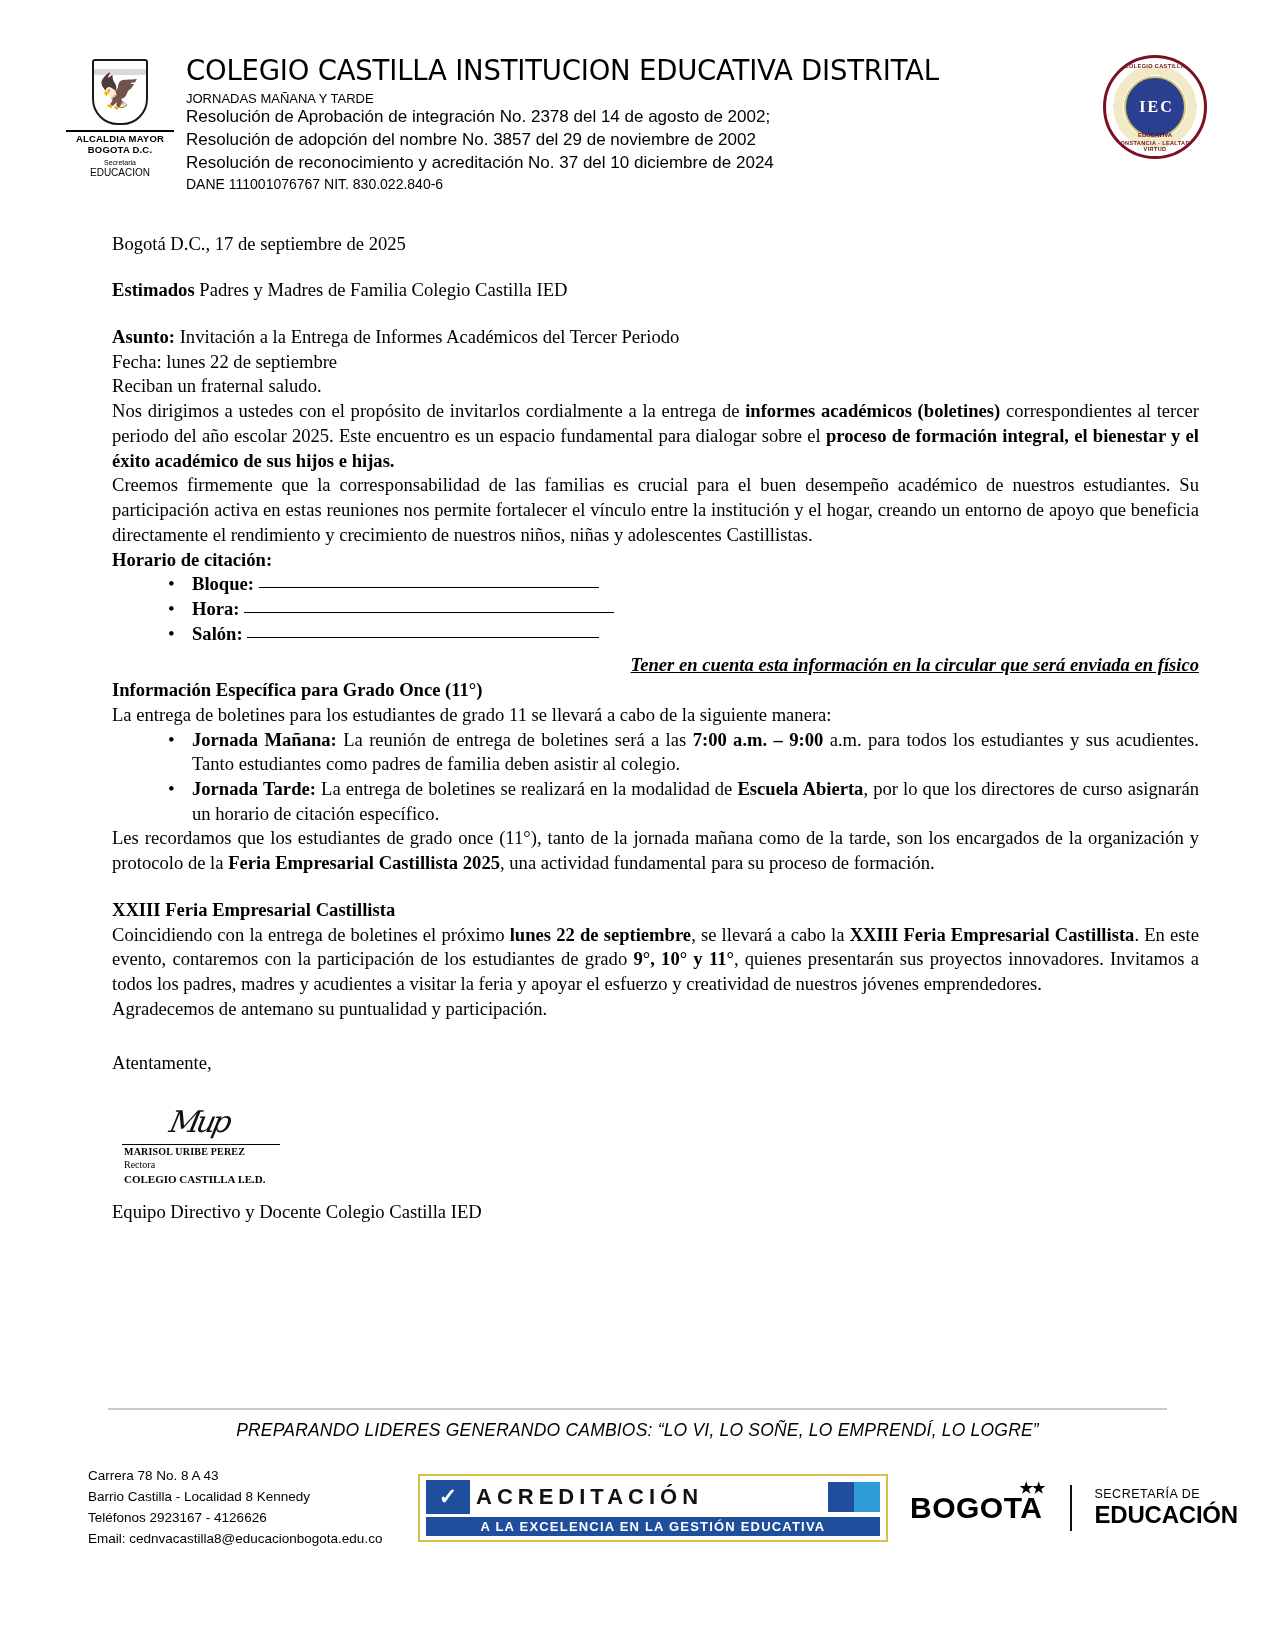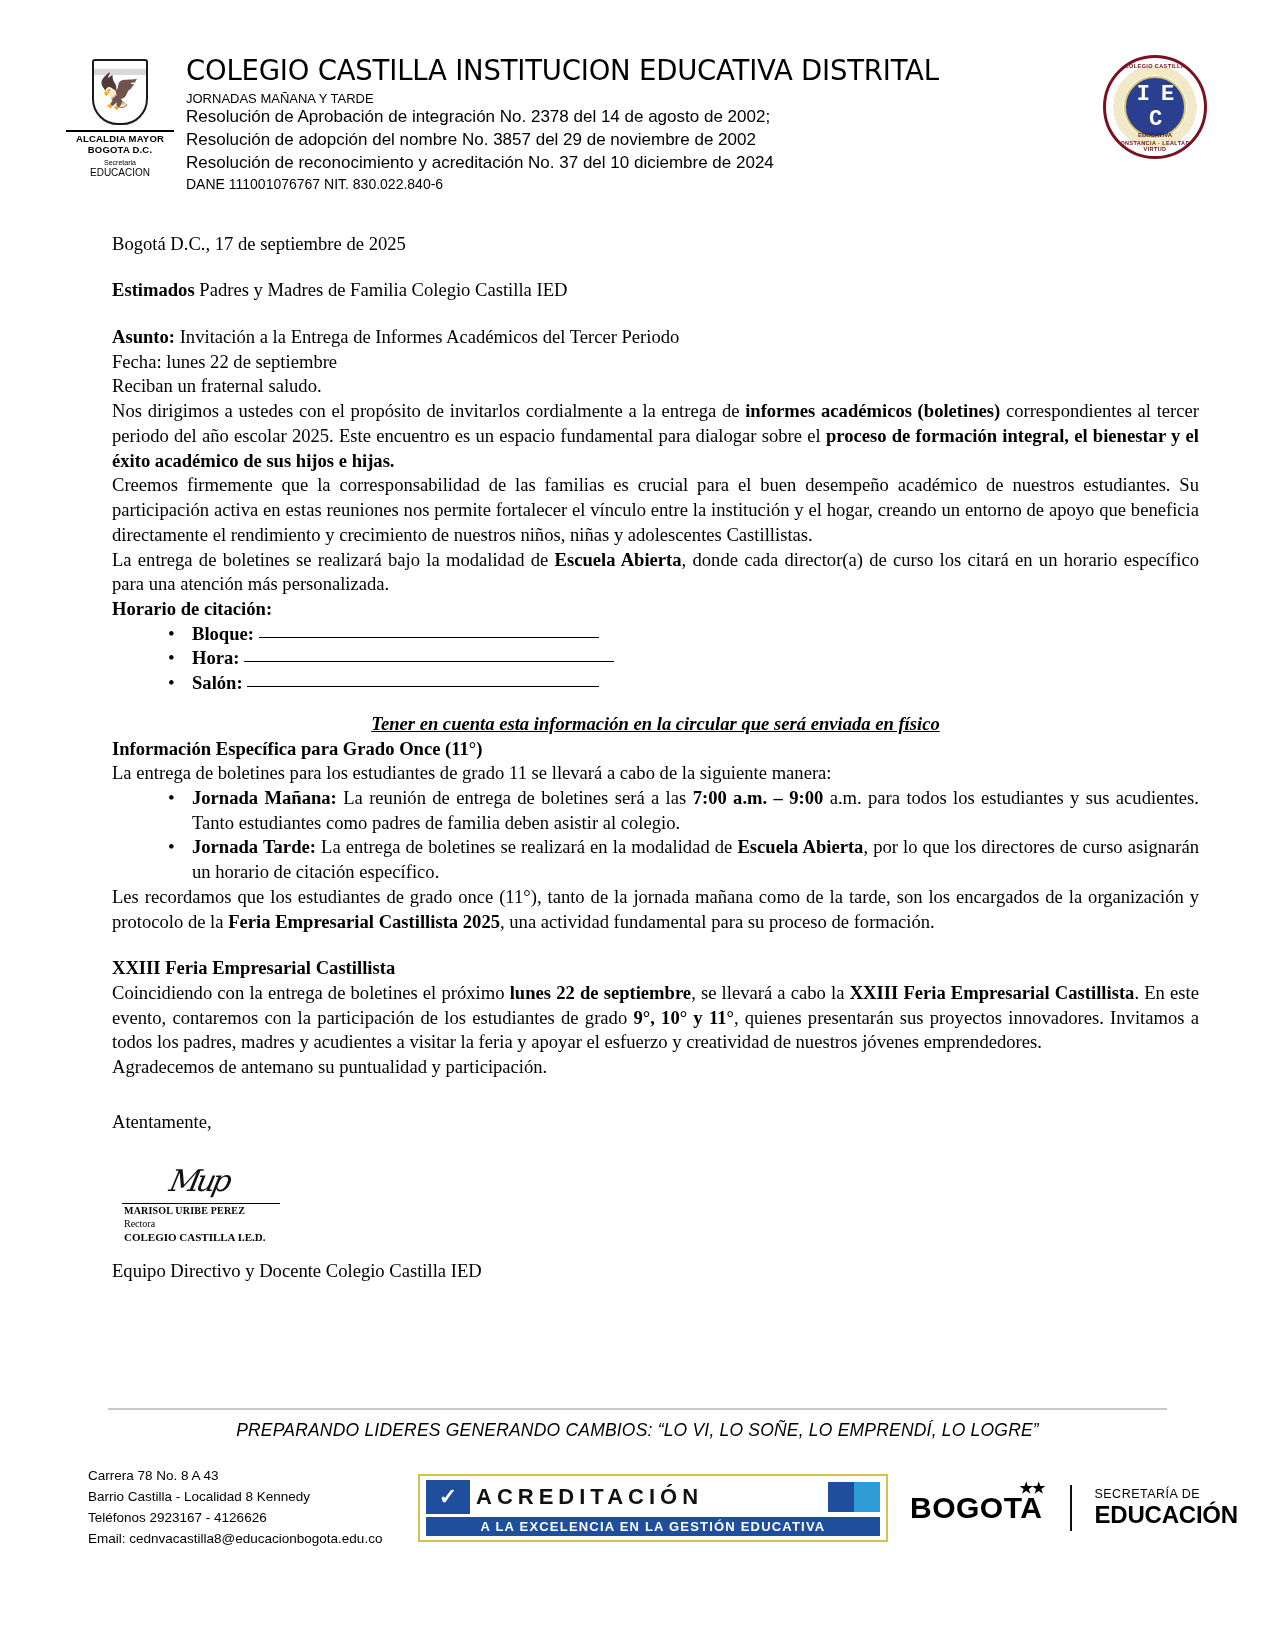--- a/index.html
+++ b/index.html
@@ -148,22 +148,22 @@
     top: 50%;
     transform: translate(-50%, -50%);
     width: 62px;
     height: 62px;
     border-radius: 50%;
     background: #2a3f8f;
     color: #ffffff;
     display: flex;
     align-items: center;
     justify-content: center;
-    font-family: Liberation Mono, monospace;
-    font-size: 22px;
+    font-family: Liberation Serif, serif;
+    font-size: 16px;
     font-weight: bold;
     letter-spacing: -1px;
     border: 2px solid #d8c770;
     box-sizing: border-box;
   }
   .crest-school .sub {
     position: absolute;
     left: 0; right: 0;
     bottom: 18px;
     font-family: "Liberation Sans", sans-serif;
@@ -207,25 +207,25 @@
     top: -1px;
     font-size: 19px;
   }
   .fill-line {
     display: inline-block;
     border-bottom: 1px solid #000;
     height: 0;
     vertical-align: 2px;
   }
   .note-center {
-    text-align: center;
+    text-align: right;
     font-style: italic;
     font-weight: bold;
     text-decoration: underline;
-    margin-top: 16px;
+    margin-top: 7px;
   }
 
   
   .sign-wrap {
     margin-top: 26px;
     padding-left: 0;
   }
   .sign-scribble {
     font-family: "DejaVu Serif", serif;
     font-style: italic;
@@ -427,21 +427,20 @@
     <div class="p nojust">
       <b>Asunto:</b><span> Invitación a la Entrega de Informes Académicos del Tercer Periodo</span>
     </div>
     <div class="p nojust">Fecha: lunes 22 de septiembre</div>
     <div class="p nojust">Reciban un fraternal saludo.</div>
 
     <div class="p"><span>Nos dirigimos a ustedes con el propósito de invitarlos cordialmente a la entrega de </span><b>informes académicos (boletines)</b><span> correspondientes al tercer periodo del año escolar 2025. Este encuentro es un espacio fundamental para dialogar sobre el </span><b>proceso de formación integral, el bienestar y el éxito académico de sus hijos e hijas.</b></div>
 
     <div class="p">Creemos firmemente que la corresponsabilidad de las familias es crucial para el buen desempeño académico de nuestros estudiantes. Su participación activa en estas reuniones nos permite fortalecer el vínculo entre la institución y el hogar, creando un entorno de apoyo que beneficia directamente el rendimiento y crecimiento de nuestros niños, niñas y adolescentes Castillistas.</div>
 
-    <div class="p"><span>La entrega de boletines se realizará bajo la modalidad de </span><b>Escuela Abierta</b><span>, donde cada director(a) de curso los citará en un horario específico para una atención más personalizada.</span></div>
 
     <div class="p nojust"><b>Horario de citación:</b></div>
 
     <ul class="bullets">
       <li><b>Bloque:</b>
         <span class="fill-line" style="width:340px"></span></li>
       <li><b>Hora:</b>
         <span class="fill-line" style="width:370px"></span></li>
       <li><b>Salón:</b>
         <span class="fill-line" style="width:352px"></span></li>

